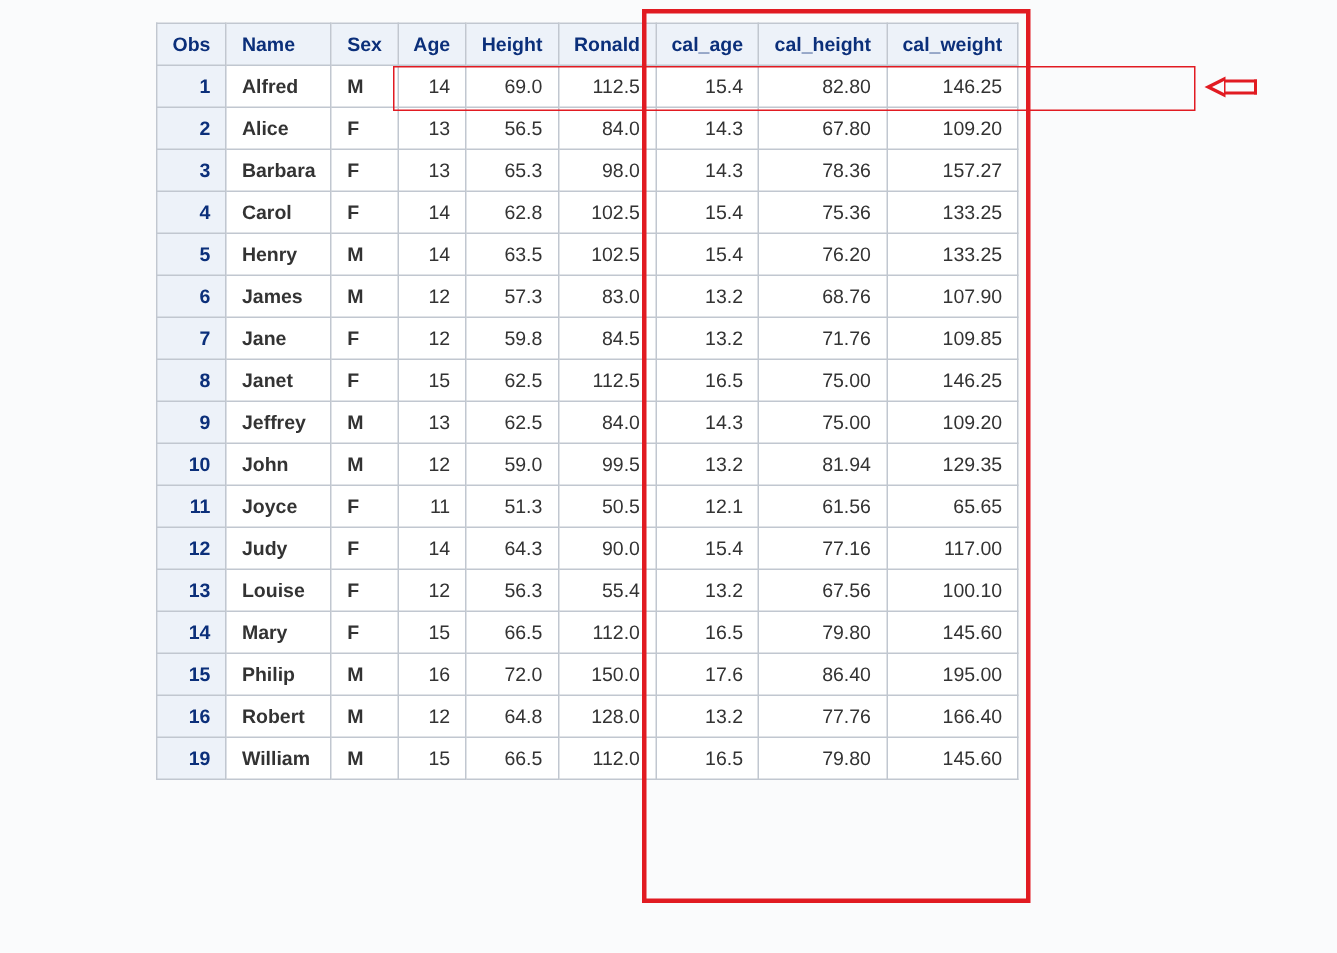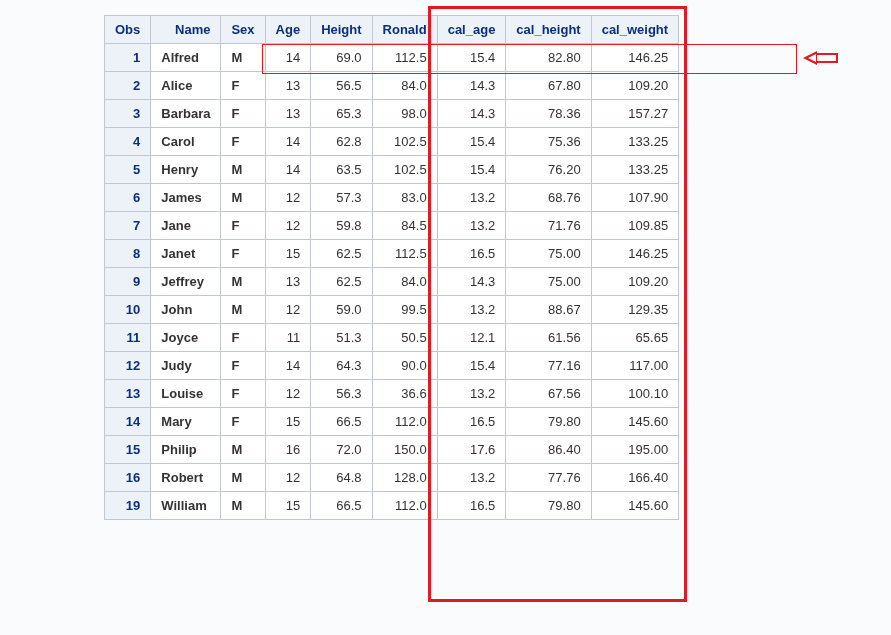--- a/index.html
+++ b/index.html
@@ -27,21 +27,21 @@
   }
   table.sas th, table.sas td {
     border: 1px solid #c1c7d0;
     padding: 6px 10px;
     white-space: nowrap;
   }
   table.sas th {
     background: #edf2f9;
     color: #0b2f7a;
     font-weight: bold;
-    text-align: right;
+    text-align: left;
   }
   table.sas td.obs {
     background: #edf2f9;
     color: #0b2f7a;
     font-weight: bold;
     text-align: right;
   }
   table.sas td.txt {
     text-align: left;
     font-weight: bold;
@@ -204,21 +204,21 @@
             <td class="num">109.20</td>
           </tr>
           <tr>
             <td class="obs">10</td>
             <td class="txt">John</td>
             <td class="txt">M</td>
             <td class="num">12</td>
             <td class="num">59.0</td>
             <td class="num">99.5</td>
             <td class="num">13.2</td>
-            <td class="num">88.67</td>
+            <td class="num">81.94</td>
             <td class="num">129.35</td>
           </tr>
           <tr>
             <td class="obs">11</td>
             <td class="txt">Joyce</td>
             <td class="txt">F</td>
             <td class="num">11</td>
             <td class="num">51.3</td>
             <td class="num">50.5</td>
             <td class="num">12.1</td>
@@ -235,21 +235,21 @@
             <td class="num">15.4</td>
             <td class="num">77.16</td>
             <td class="num">117.00</td>
           </tr>
           <tr>
             <td class="obs">13</td>
             <td class="txt">Louise</td>
             <td class="txt">F</td>
             <td class="num">12</td>
             <td class="num">56.3</td>
-            <td class="num">36.6</td>
+            <td class="num">55.4</td>
             <td class="num">13.2</td>
             <td class="num">67.56</td>
             <td class="num">100.10</td>
           </tr>
           <tr>
             <td class="obs">14</td>
             <td class="txt">Mary</td>
             <td class="txt">F</td>
             <td class="num">15</td>
             <td class="num">66.5</td>

